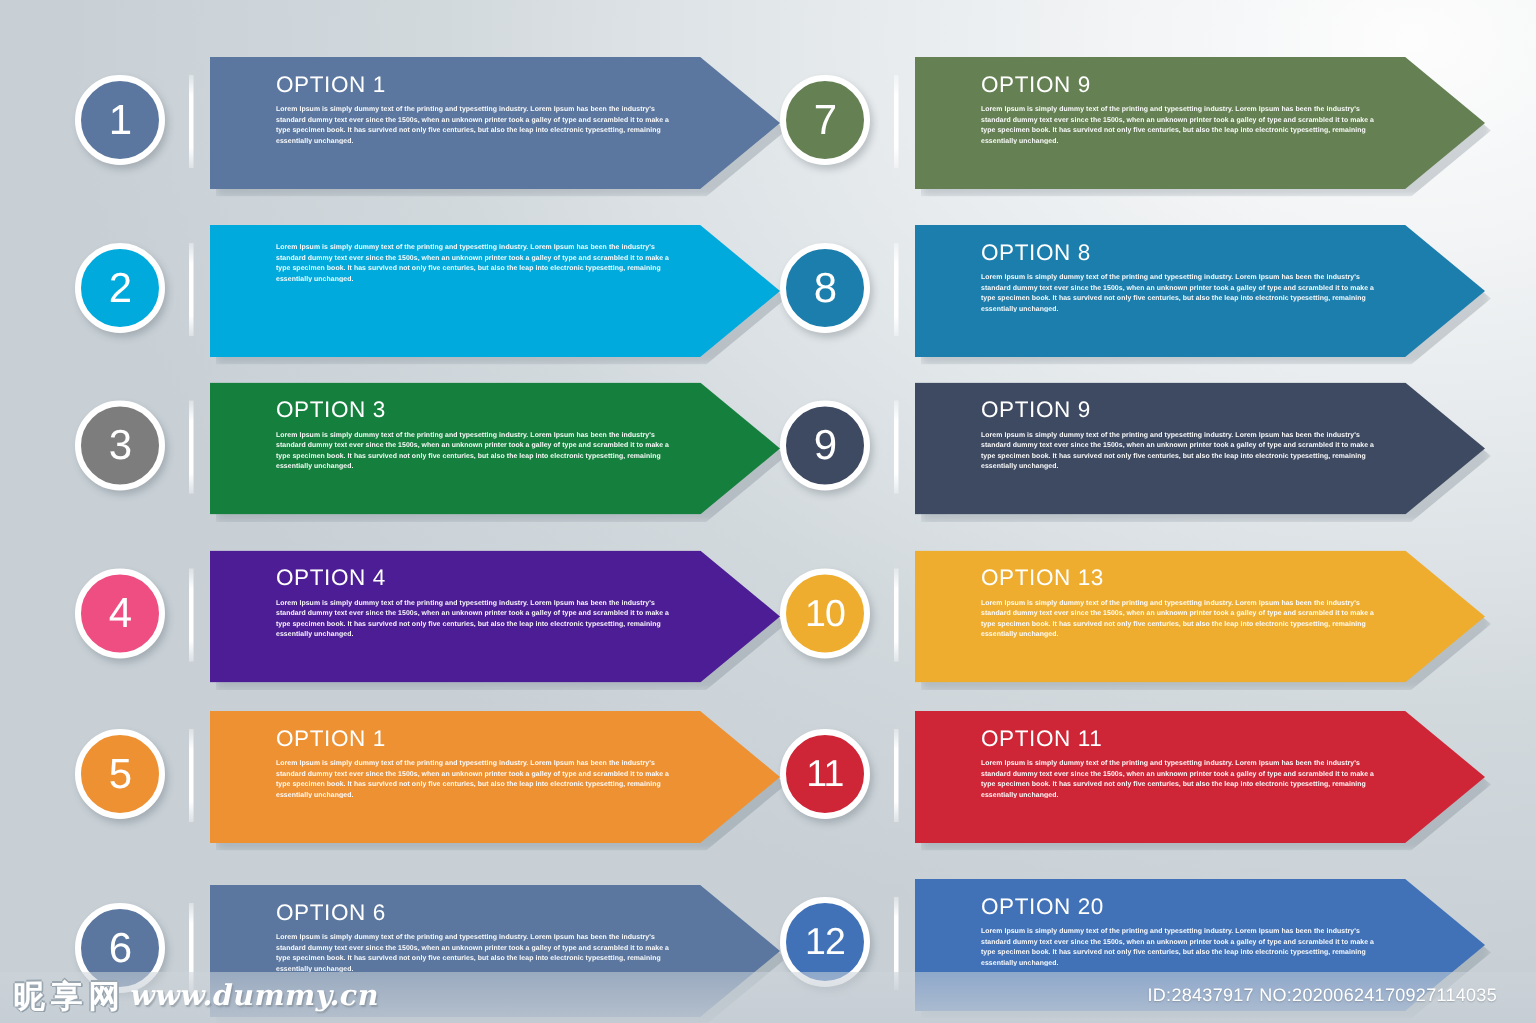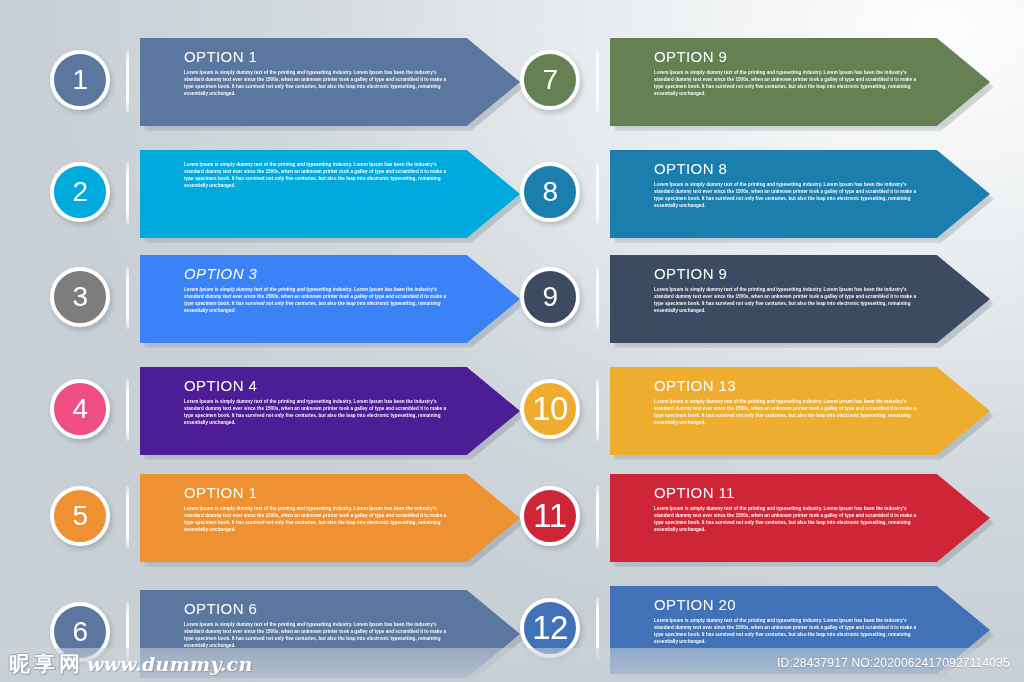--- a/index.html
+++ b/index.html
@@ -39,21 +39,21 @@
     display:flex;
     align-items:center;
     justify-content:center;
     color:#ffffff;
     font-size:28px;
     font-weight:400;
     letter-spacing:-0.5px;
     box-shadow:2px 3px 5px rgba(60,70,80,0.25);
     z-index:3;
   }
-  .badge.wide { font-size:33px; }
+  .badge.wide { font-size:25px; }
 
   
   .divider {
     position:absolute;
     left:76px; top:12px;
     width:3px; height:62px;
     background:linear-gradient(to bottom, rgba(255,255,255,0.35), #ffffff 22%, #ffffff 78%, rgba(255,255,255,0.35));
     z-index:2;
   }
 
@@ -133,21 +133,21 @@
     font-family:"DejaVu Serif", serif;
     font-style:italic;
     font-size:19px;
     font-weight:bold;
     color:#ffffff;
     text-shadow:1px 1px 1px rgba(120,130,140,0.55);
     letter-spacing:0.3px;
   }
   #wm-id {
     position:absolute;
-    right:14px; top:8px;
+    right:26px; top:8px;
     font-size:12px;
     color:#ffffff;
     letter-spacing:0.2px;
     text-shadow:0 1px 1px rgba(110,120,130,0.5);
   }
 </style>
 </head>
 <body>
 
 <div id="board">
@@ -168,21 +168,21 @@
         <div class="arrow" style="background: rgb(0, 170, 220);">
           <div class="arrow-inner">
             <div class="opt-body">Lorem Ipsum is simply dummy text of the printing and typesetting industry. Lorem Ipsum has been the industry's standard dummy text ever since the 1500s, when an unknown printer took a galley of type and scrambled it to make a type specimen book. It has survived not only five centuries, but also the leap into electronic typesetting, remaining essentially unchanged.</div>
           </div>
         </div>
         <div class="divider"></div>
         <div class="badge" style="background: rgb(0, 170, 220);">2</div>
       </div>
       <div class="row" style="top: 255px;">
         <div class="arrow-shadow"></div>
-        <div class="arrow" style="background: #3b82f6; font-style: italic;">
+        <div class="arrow" style="background: #15803d;">
           <div class="arrow-inner">
             <div class="opt-title">OPTION 3</div>
             <div class="opt-body">Lorem Ipsum is simply dummy text of the printing and typesetting industry. Lorem Ipsum has been the industry's standard dummy text ever since the 1500s, when an unknown printer took a galley of type and scrambled it to make a type specimen book. It has survived not only five centuries, but also the leap into electronic typesetting, remaining essentially unchanged.</div>
           </div>
         </div>
         <div class="divider"></div>
         <div class="badge" style="background: rgb(125, 125, 125);">3</div>
       </div>
       <div class="row" style="top: 367px;">
         <div class="arrow-shadow"></div>

